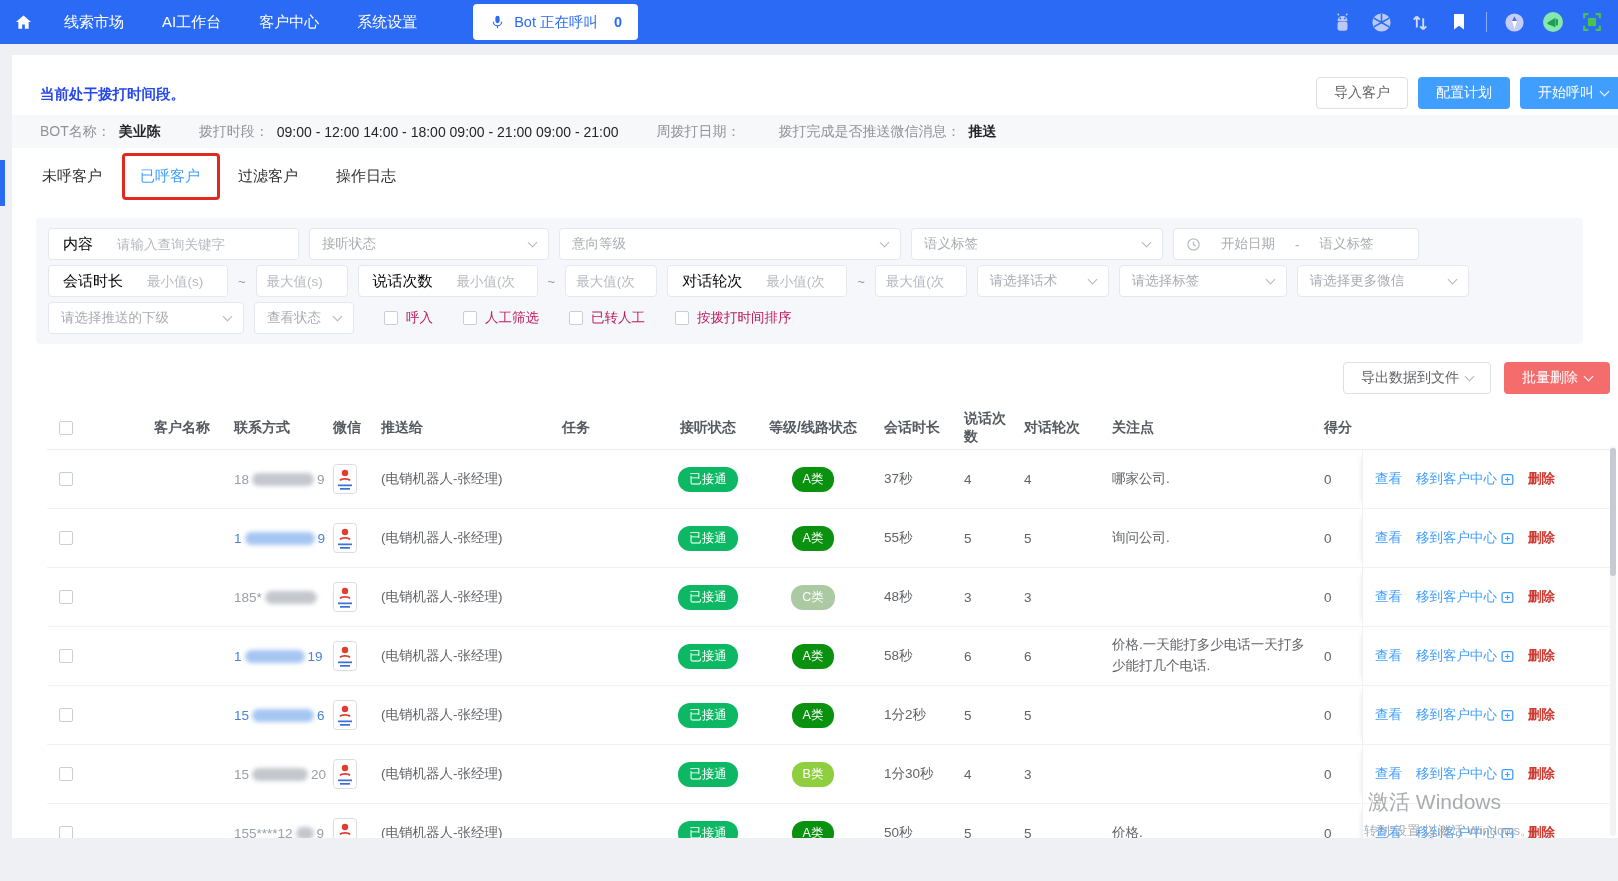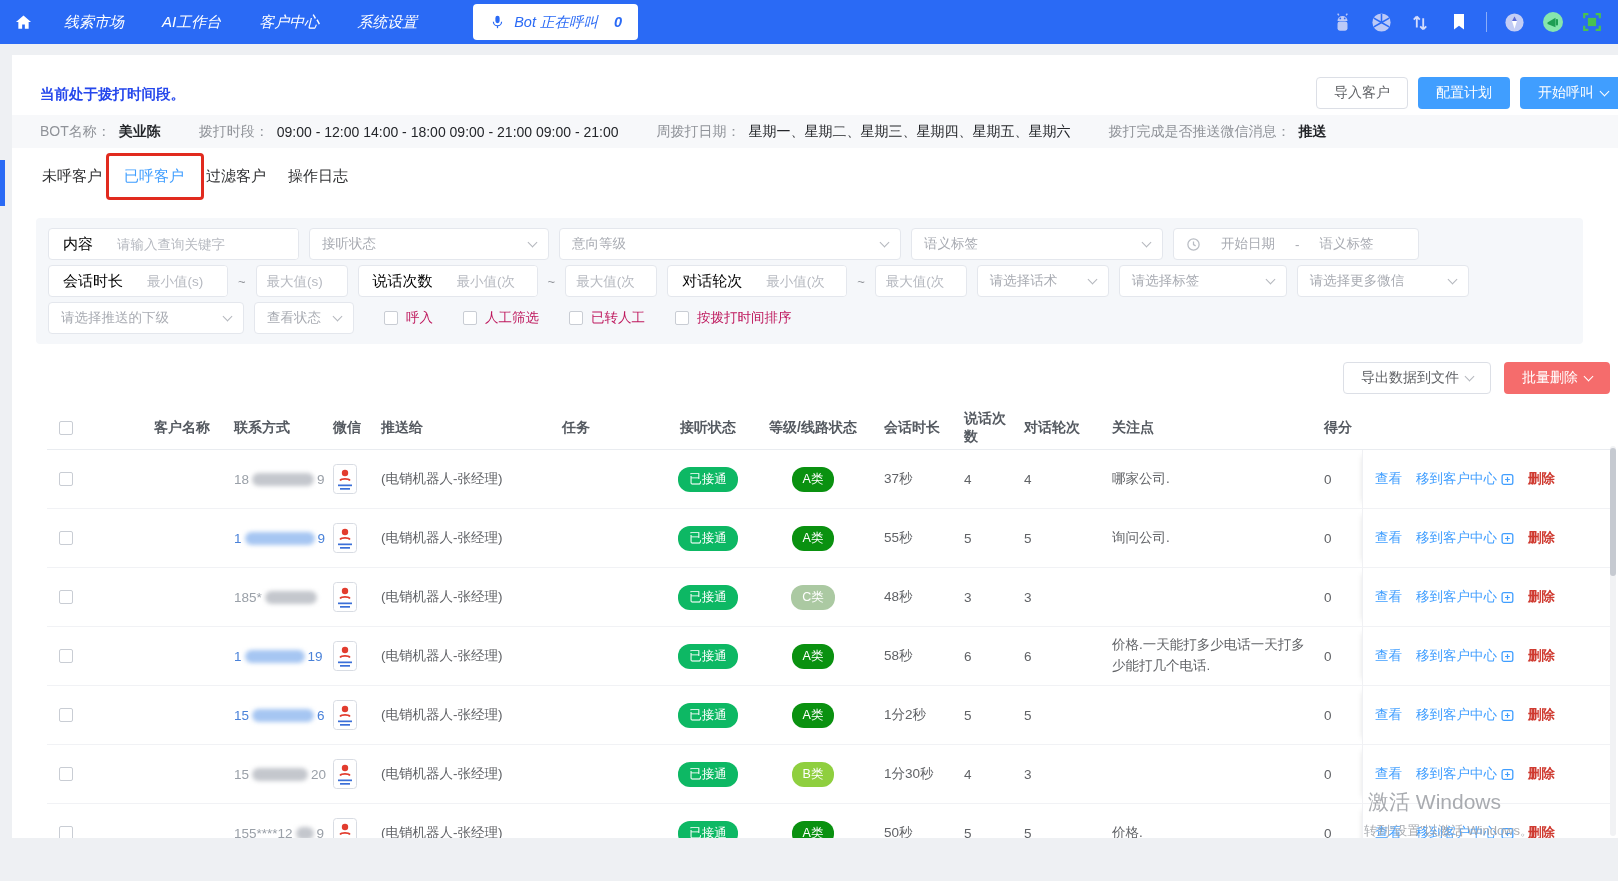--- a/index.html
+++ b/index.html
@@ -1,21 +1,21 @@
 <!DOCTYPE html>
 <html style="--nav-bg: #2a6af5; --accent: #409eff; --danger: #f56c6c;"><head>
 <meta charset="utf-8">
 <style>
   *{margin:0;padding:0;box-sizing:border-box;}
   html,body{width:1618px;height:881px;}
   body{font-family:"Liberation Sans","DejaVu Sans",sans-serif;background:#eef0f3;color:#303133;}
   .screen{position:relative;width:1618px;height:881px;overflow:hidden;background:#eef0f3;}
 
   
-  .topnav{height:44px;background:var(--nav-bg,#2a6af5);display:flex;align-items:center;padding:0 14px 0 10px;font-style:italic;}
+  .topnav{height:44px;background:var(--nav-bg,#2a6af5);display:flex;align-items:center;padding:0 14px 0 10px;}
   .home-btn{width:26px;height:26px;display:flex;align-items:center;justify-content:center;cursor:pointer;}
   .nav-items{display:flex;align-items:center;margin-left:28px;gap:38px;}
   .nav-item{color:#fff;font-size:15px;cursor:pointer;white-space:nowrap;}
   .bot-pill{margin-left:56px;height:36px;background:#fff;border-radius:4px;display:flex;align-items:center;padding:0 16px;gap:8px;cursor:pointer;}
   .bot-pill .bp-label{color:#2a6af5;font-size:14.5px;}
   .bot-pill .bp-count{color:#2a6af5;font-size:14.5px;font-weight:bold;margin-left:8px;}
   .nav-right{margin-left:auto;display:flex;align-items:center;gap:15px;}
   .nav-ico{width:24px;height:24px;display:flex;align-items:center;justify-content:center;cursor:pointer;}
   .nav-div{width:1px;height:20px;background:rgba(255,255,255,.45);}
 
@@ -32,21 +32,21 @@
   .btn-danger{background:var(--danger,#f56c6c);color:#fff;}
   .caret{display:inline-block;width:7px;height:7px;border-right:1.6px solid currentColor;border-bottom:1.6px solid currentColor;transform:rotate(45deg);margin-top:-4px;}
   .caret-gray{color:#b4b7bd;}
 
   .info-bar{height:33px;background:#f7f8fa;display:flex;align-items:center;padding-left:28px;font-size:14px;gap:8px;white-space:nowrap;}
   .info-label{color:#909399;}
   .info-val{color:#24262a;}
   .info-val.strong{font-weight:bold;}
   .info-gap{width:22px;}
 
-  .tabs{display:flex;align-items:center;padding:0 0 0 28px;height:56px;gap:18px;position:relative;}
+  .tabs{display:flex;align-items:center;padding:0 0 0 28px;height:56px;gap:34px;position:relative;}
   .tab{font-size:15px;color:#303133;cursor:pointer;position:relative;padding:6px 2px;}
   .tab.active{color:var(--accent,#409eff);}
   .tab .annotation{position:absolute;left:-16px;top:-8px;right:-18px;bottom:-8px;border:3px solid #e12a1e;border-radius:4px;pointer-events:none;}
 
   
   .filter-panel{margin:14px 35px 0 24px;background:#f5f7fa;border-radius:4px;padding:10px 12px;}
   .f-row{display:flex;align-items:center;gap:10px;margin-bottom:5px;flex-wrap:nowrap;}
   .f-row:last-child{margin-bottom:0;}
   .fgroup{display:flex;align-items:stretch;background:#fff;border:1px solid #e4e7ed;border-radius:4px;height:32px;overflow:hidden;}
   .fg-label{display:flex;align-items:center;padding:0 14px;font-size:15px;color:#000000;white-space:nowrap;}
@@ -207,21 +207,20 @@
     </div>
 
     <div class="info-bar">
       <span class="info-label">BOT名称：</span>
       <span class="info-val strong">美业陈</span>
       <span class="info-gap"></span>
       <span class="info-label">拨打时段：</span>
       <span class="info-val">09:00 - 12:00 14:00 - 18:00 09:00 - 21:00 09:00 - 21:00</span>
       <span class="info-gap"></span>
       <span class="info-label">周拨打日期：</span>
-      <span class="info-val">星期一、星期二、星期三、星期四、星期五、星期六</span>
       <span class="info-gap"></span>
       <span class="info-label">拨打完成是否推送微信消息：</span>
       <span class="info-val strong">推送</span>
     </div>
 
     <div class="tabs">
       <span class="tab">未呼客户</span>
       <span class="tab active"><span>已呼客户</span><span class="annotation"></span></span>
       <span class="tab">过滤客户</span>
       <span class="tab">操作日志</span>

